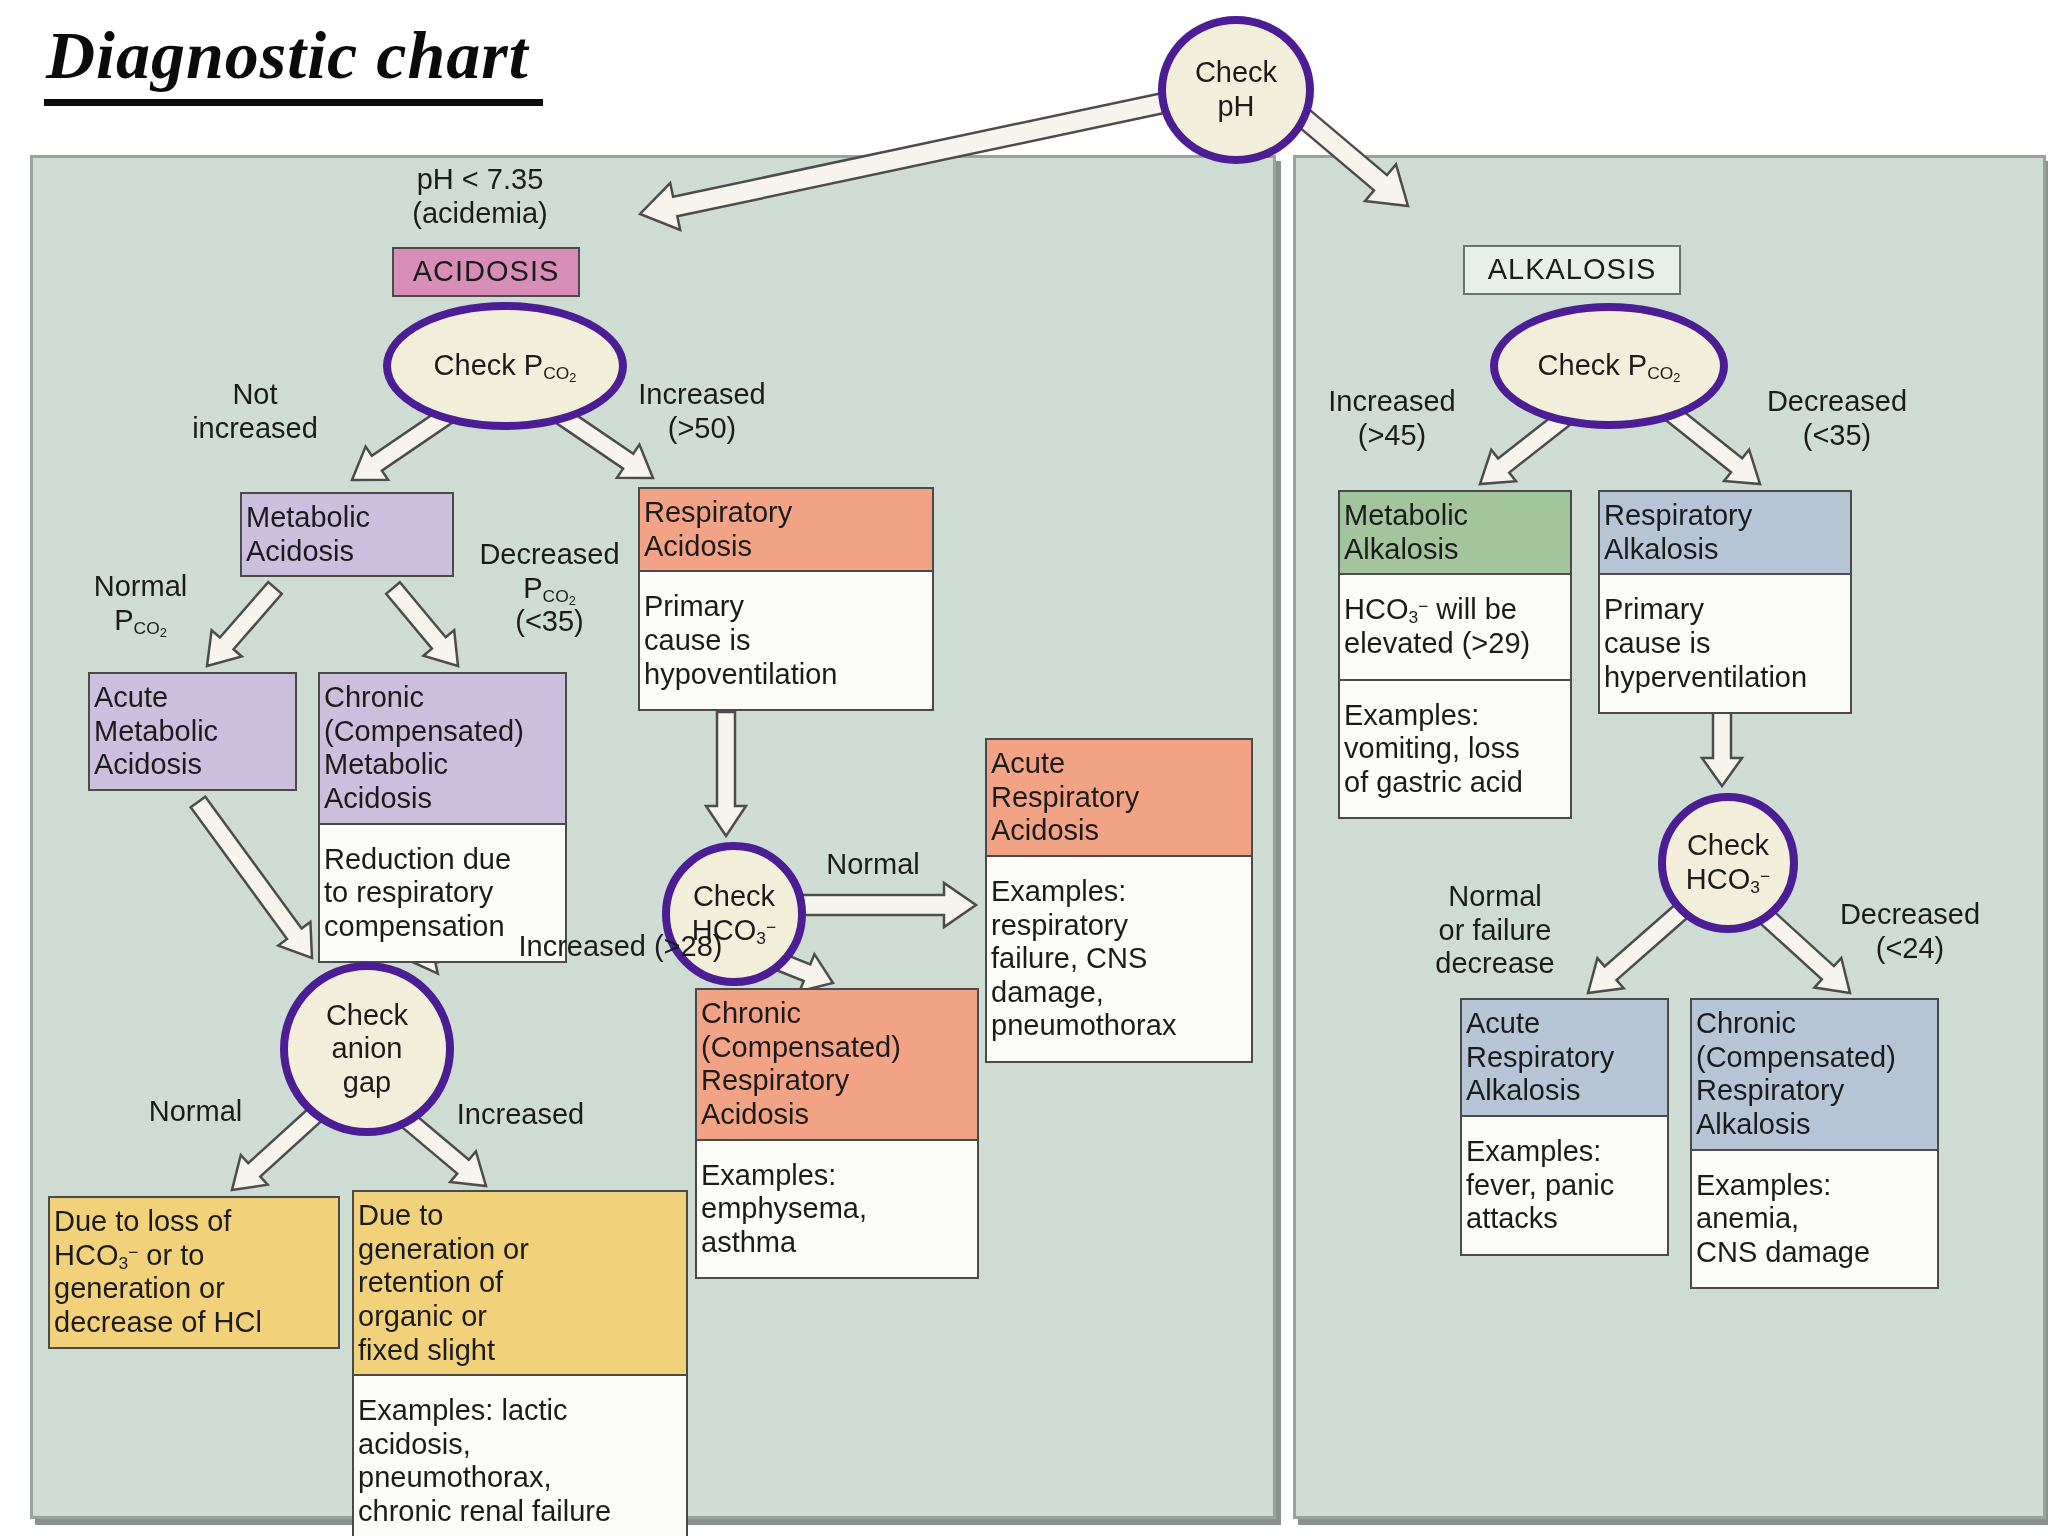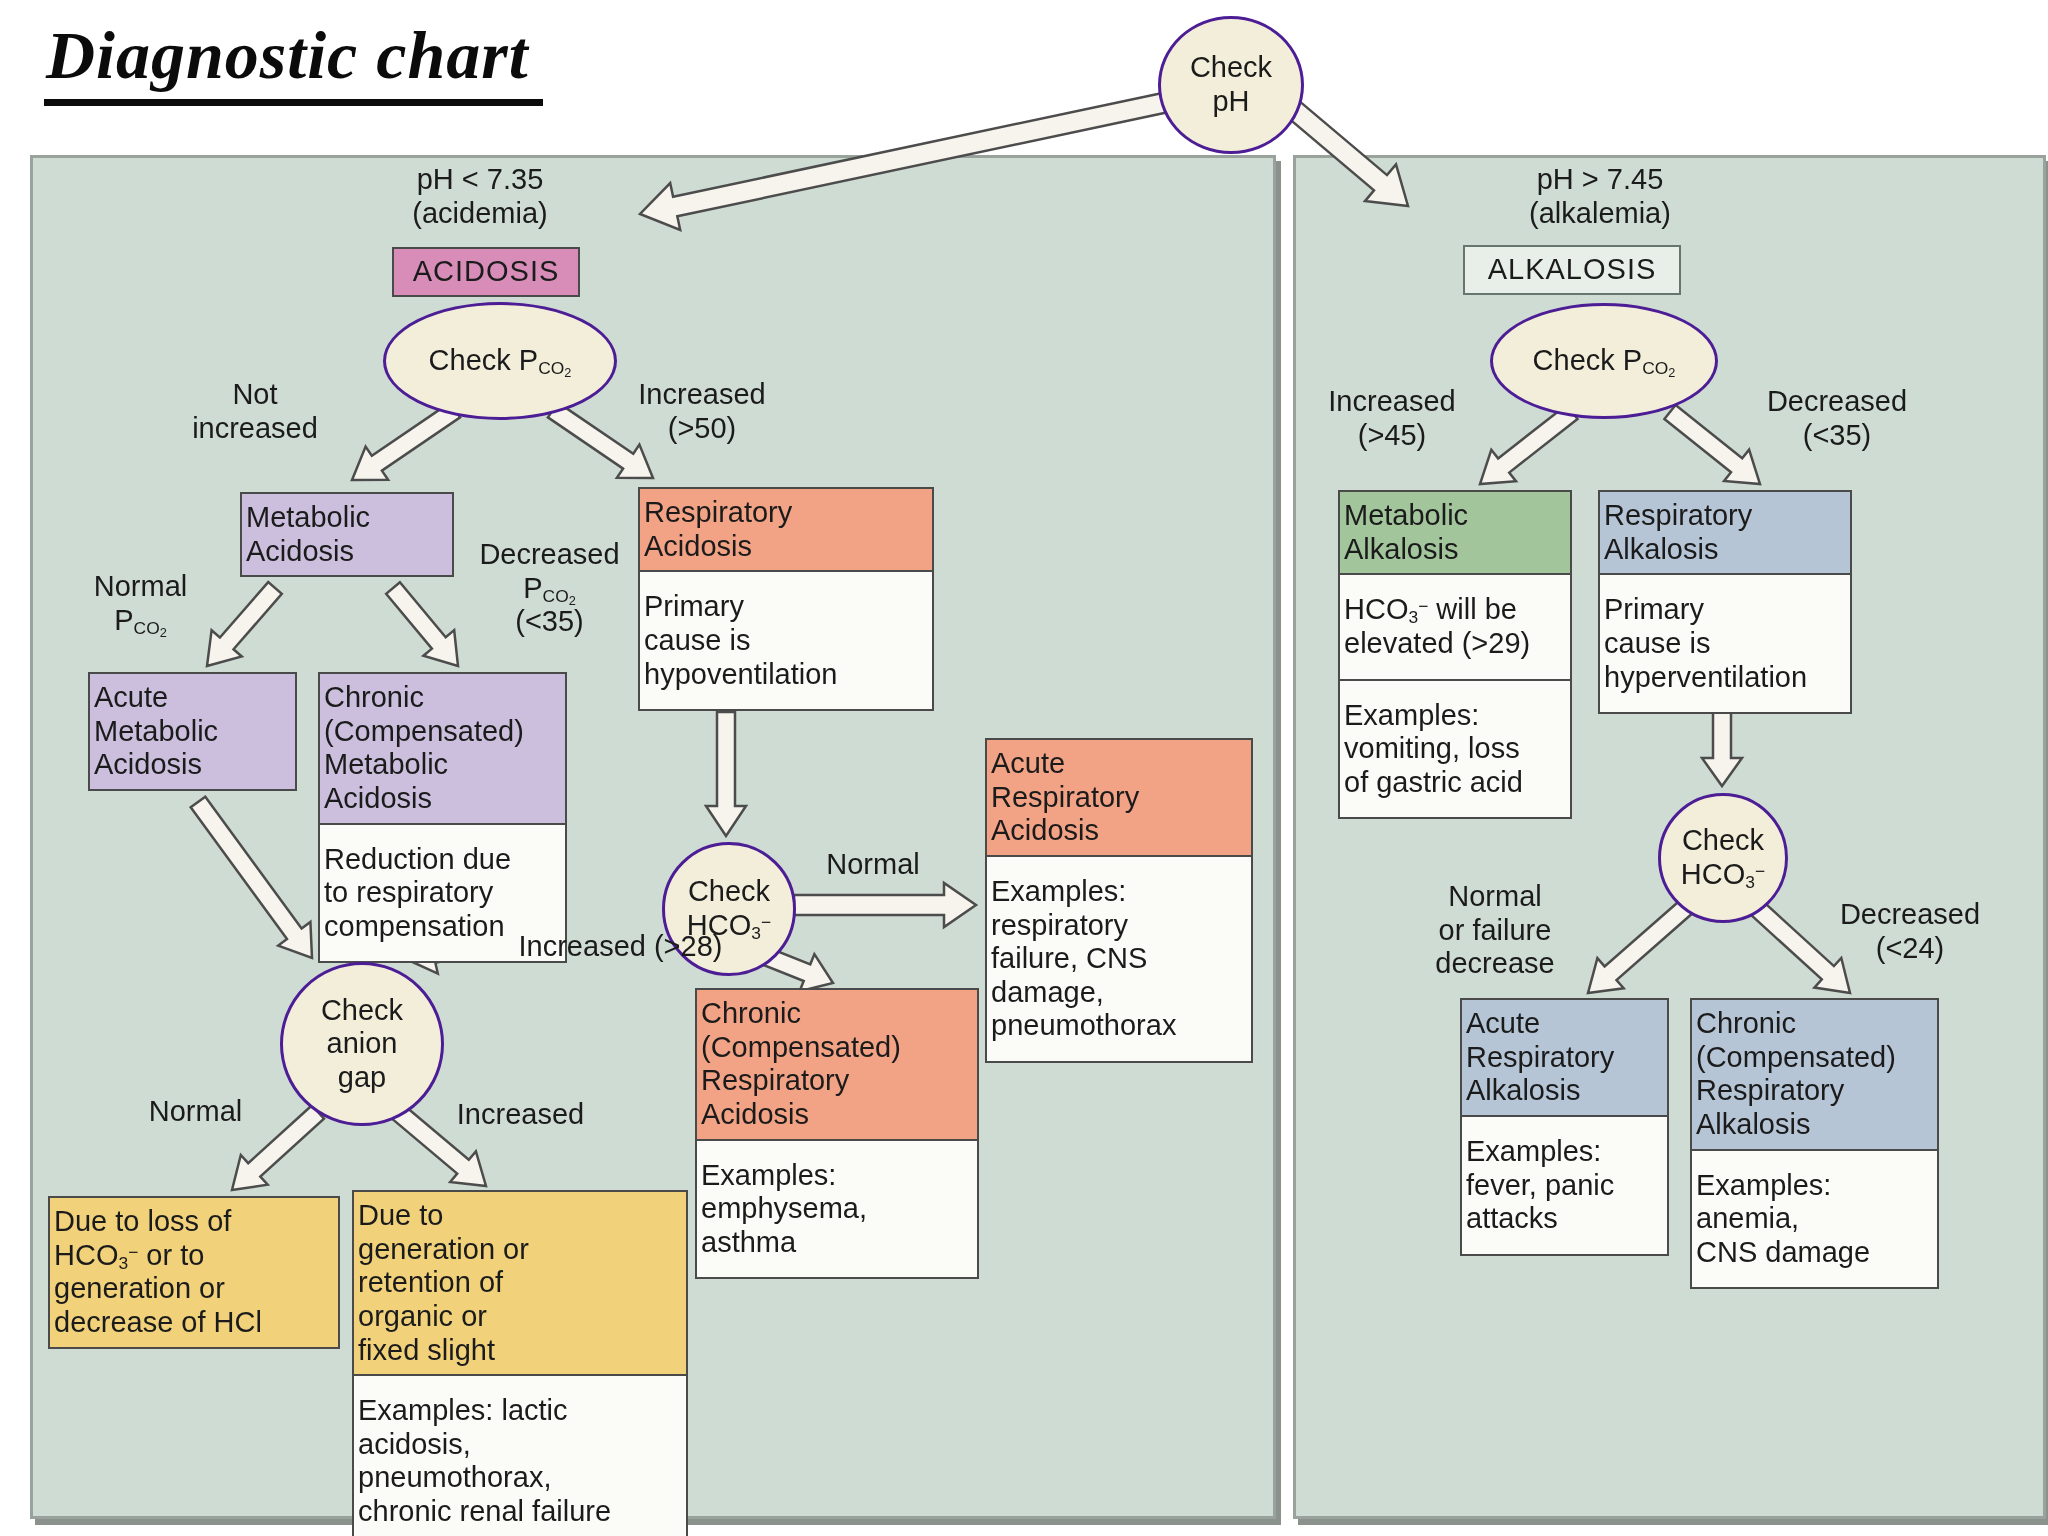--- a/index.html
+++ b/index.html
@@ -4,21 +4,21 @@
 <style>
   html,body{margin:0;padding:0;background:#ffffff;}
   #canvas{position:relative;width:2048px;height:1536px;background:#ffffff;overflow:hidden;
           font-family:"Liberation Sans","DejaVu Sans",sans-serif;font-size:29px;color:#1b1b1b;}
   .abs{position:absolute;}
   .title{position:absolute;left:44px;top:16px;z-index:3;}
   .title span{font-family:"Liberation Serif","DejaVu Serif",serif;font-style:italic;font-weight:bold;
           font-size:68px;color:#0b0b0b;border-bottom:7px solid #0b0b0b;padding:0 14px 6px 2px;letter-spacing:1px;}
   .panel{position:absolute;background:#cfdcd4;border:3px solid #99a39c;box-shadow:5px 6px 0 #8b918c;z-index:1;}
   #arrows{position:absolute;left:0;top:0;z-index:2;}
-  .circ{background:#f3eeda;border:3px solid #4c1d95;border-radius:50%;display:flex;flex-direction:column;
+  .circ{background:#f3eeda;border:8px solid #4c1d95;border-radius:50%;display:flex;flex-direction:column;
         align-items:center;justify-content:center;text-align:center;z-index:3;}
   .box{border:2px solid #4a4a4a;text-align:left;z-index:3;position:absolute;}
   .hdr{padding:7px 4px;}
   .bdy{background:#fbfbf8;border-top:2px solid #4a4a4a;padding:18px 4px;}
   .lbl{position:absolute;text-align:center;z-index:3;}
   .ln{line-height:1.16;}
   sub.sb{font-size:0.60em;vertical-align:-0.25em;line-height:0;}
   sub.sb2{font-size:0.44em;vertical-align:-0.55em;line-height:0;}
   sup.sp{font-size:0.60em;vertical-align:0.40em;line-height:0;}
   .pink{background:#d78db7;}
@@ -214,24 +214,20 @@
       <div class="ln">fixed slight</div>
     </div>
     <div class="bdy">
       <div class="ln">Examples: lactic</div>
       <div class="ln">acidosis,</div>
       <div class="ln">pneumothorax,</div>
       <div class="ln">chronic renal failure</div>
     </div>
   </div>
 
-  <div class="lbl" style="left:1480px;top:163px;width:240px;">
-    <div class="ln">pH &gt; 7.45</div>
-    <div class="ln">(alkalemia)</div>
-  </div>
 
   <div class="box alk" style="left:1463px;top:245px;width:214px;display:flex;align-items:center;justify-content:center;height:46px;">
     <div class="ln" style="letter-spacing:1px;">ALKALOSIS</div>
   </div>
 
   <div class="circ abs" style="left:1490px;top:303px;width:222px;height:110px;">
     <div class="ln"><span>Check P</span><sub class="sb">CO</sub><sub class="sb2">2</sub></div>
   </div>
 
   <div class="lbl" style="left:1306px;top:385px;width:172px;">

